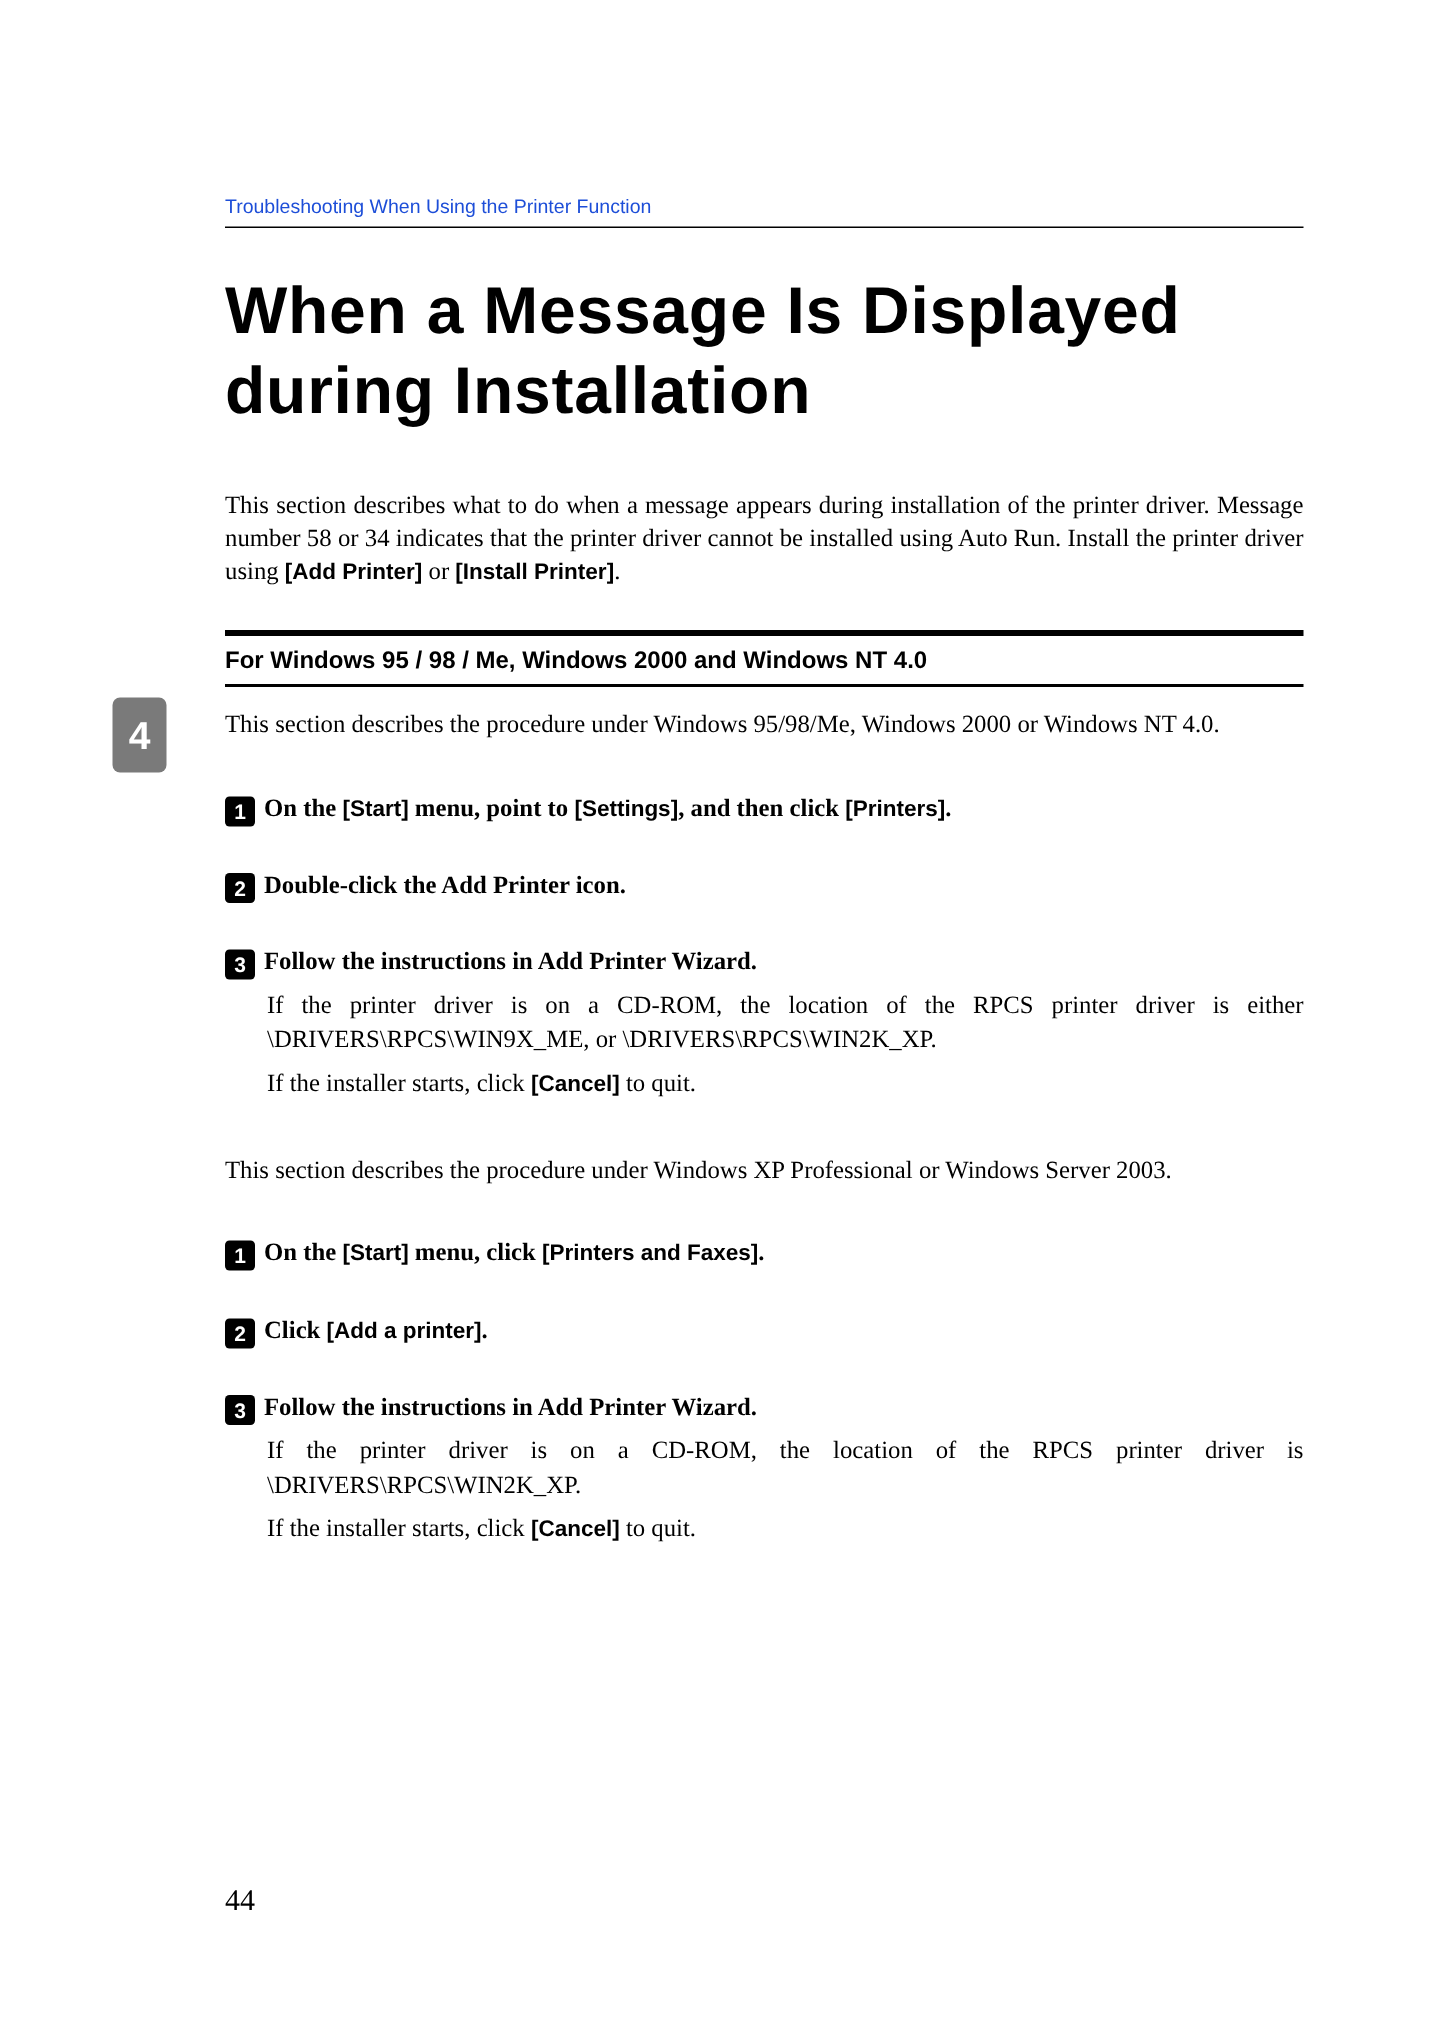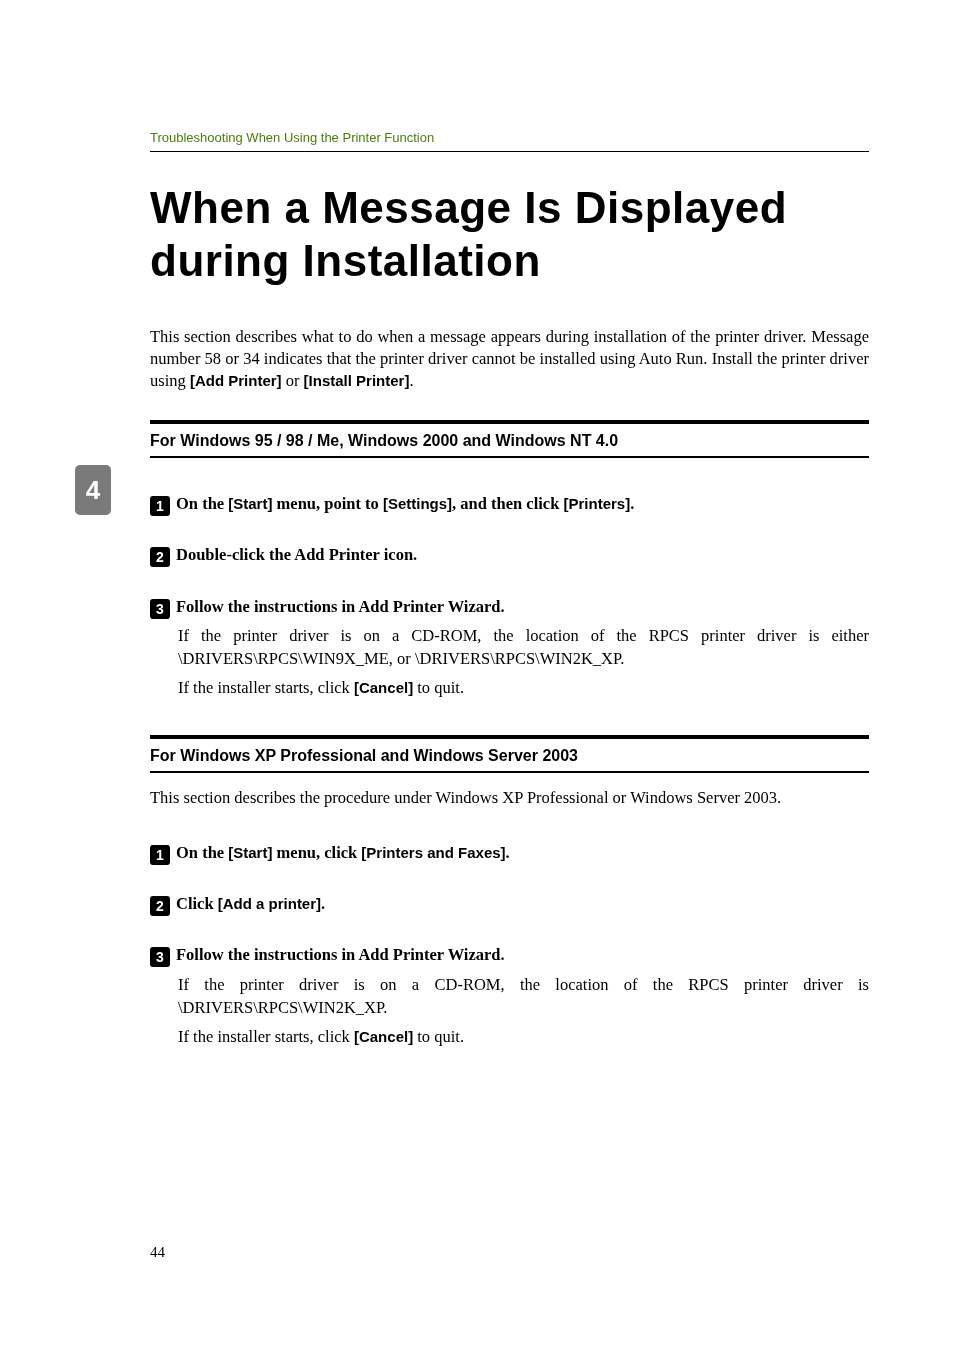--- a/index.html
+++ b/index.html
@@ -14,21 +14,21 @@
       height: 1351px;
       position: relative;
       color: #000;
     }
     .page {
       padding: 130px 85px 0 150px;
     }
     .header-section {
       font-family: Arial, Helvetica, sans-serif;
       font-size: 13px;
-      color: #4d7c0f;
+      color: #1d4ed8;
       padding-bottom: 6px;
       border-bottom: 1px solid #000;
       margin-bottom: 30px;
     }
     .main-title {
       font-family: Arial, Helvetica, sans-serif;
       font-weight: bold;
       font-size: 44px;
       line-height: 1.2;
       margin-bottom: 38px;
@@ -121,41 +121,42 @@
       font-weight: bold;
       font-size: 26px;
       display: flex;
       align-items: center;
       justify-content: center;
       border-radius: 5px;
     }
     .page-number {
       position: absolute;
       left: 150px;
-      bottom: 90px;
-      font-family: 'Book Antiqua', Palatino, Georgia, serif;
-      font-size: 15px;
+      bottom: 72px;
+      font-family: 'Book Antiqua', Palatino, Georgia, serif;
+      font-size: 20px;
     }
   </style>
 </head>
 <body>
 
 <div class="chapter-tab">4</div>
 
 <div class="page">
 
   <div class="header-section">Troubleshooting When Using the Printer Function</div>
 
   <h1 class="main-title">When a Message Is Displayed during Installation</h1>
 
   <p class="intro-para">
     <span>This section describes what to do when a message appears during installation of the printer driver. Message number 58 or 34 indicates that the printer driver cannot be installed using Auto Run. Install the printer driver using </span><span class="ui-label">[Add Printer]</span><span> or </span><span class="ui-label">[Install Printer]</span><span>.</span>
   </p>
 
   <h2 class="section-heading">For Windows 95 / 98 / Me, Windows 2000 and Windows NT 4.0</h2>
+  <p class="section-intro">This section describes the procedure under Windows 95/98/Me, Windows 2000 or Windows NT 4.0.</p>
 
   <div class="step">
     <div class="step-line">
       <span class="step-icon">1</span>
       <span class="step-text">
         <span>On the </span><span class="ui-label">[Start]</span><span> menu, point to </span><span class="ui-label">[Settings]</span><span>, and then click </span><span class="ui-label">[Printers]</span><span>.</span>
       </span>
     </div>
   </div>
 
@@ -174,21 +175,20 @@
     <div class="step-body">
       <p>If the printer driver is on a CD-ROM, the location of the RPCS printer driver is either \DRIVERS\RPCS\WIN9X_ME, or \DRIVERS\RPCS\WIN2K_XP.</p>
       <p>
         <span>If the installer starts, click </span><span class="ui-label">[Cancel]</span><span> to quit.</span>
       </p>
     </div>
   </div>
 
   <div class="section-gap"></div>
 
-  <h2 class="section-heading">For Windows XP Professional and Windows Server 2003</h2>
   <p class="section-intro">This section describes the procedure under Windows XP Professional or Windows Server 2003.</p>
 
   <div class="step">
     <div class="step-line">
       <span class="step-icon">1</span>
       <span class="step-text">
         <span>On the </span><span class="ui-label">[Start]</span><span> menu, click </span><span class="ui-label">[Printers and Faxes]</span><span>.</span>
       </span>
     </div>
   </div>

